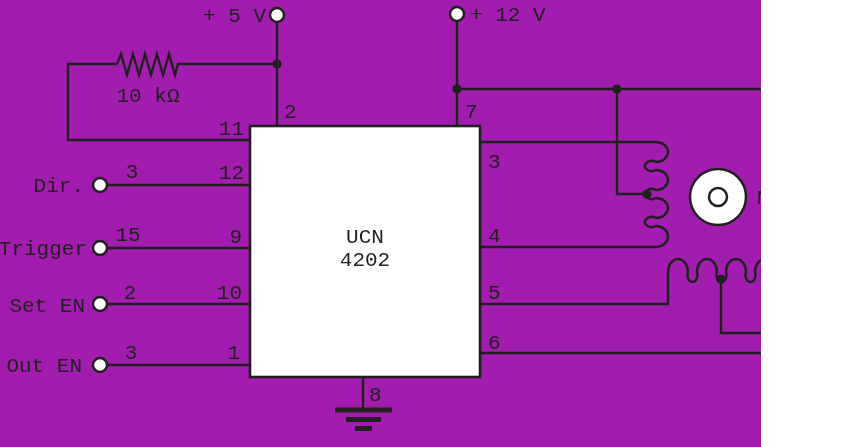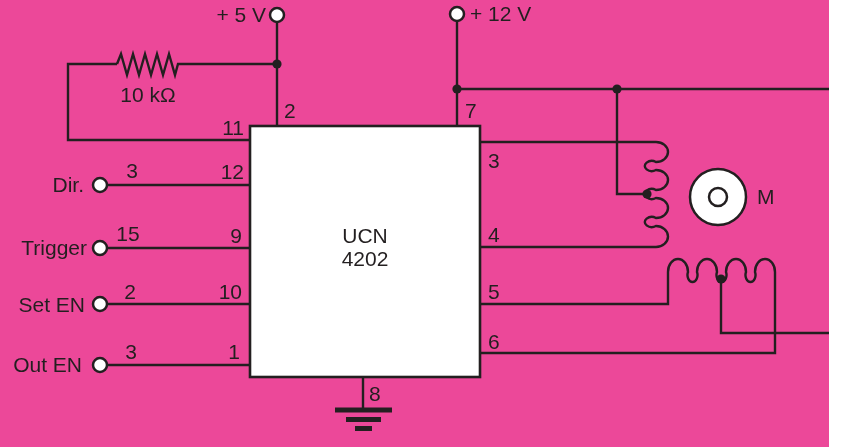--- a/index.html
+++ b/index.html
@@ -1,20 +1,20 @@
 <!DOCTYPE html>
 <html><head>
 <meta charset="utf-8">
 <style>
   html,body{margin:0;padding:0;background:#ffffff;}
   .canvas{
     position:relative;
-    width:829px;height:447px;
-    background:#ec4899;
-    font-family:Liberation Sans, sans-serif;
+    width:761px;height:447px;
+    background:#a21caf;
+    font-family:Liberation Mono, monospace;
     overflow:hidden;
   }
   svg{display:block;}
   .wire{stroke:#231f20;stroke-width:2.4;fill:none;}
   .thick{stroke:#231f20;fill:none;}
   .lbl{fill:#231f20;font-size:21px;}
   .dot{fill:#231f20;stroke:none;}
   .term{fill:#ffffff;stroke:#231f20;stroke-width:2.5;}
   .box{fill:#ffffff;stroke:#231f20;stroke-width:2.6;}
 </style>

